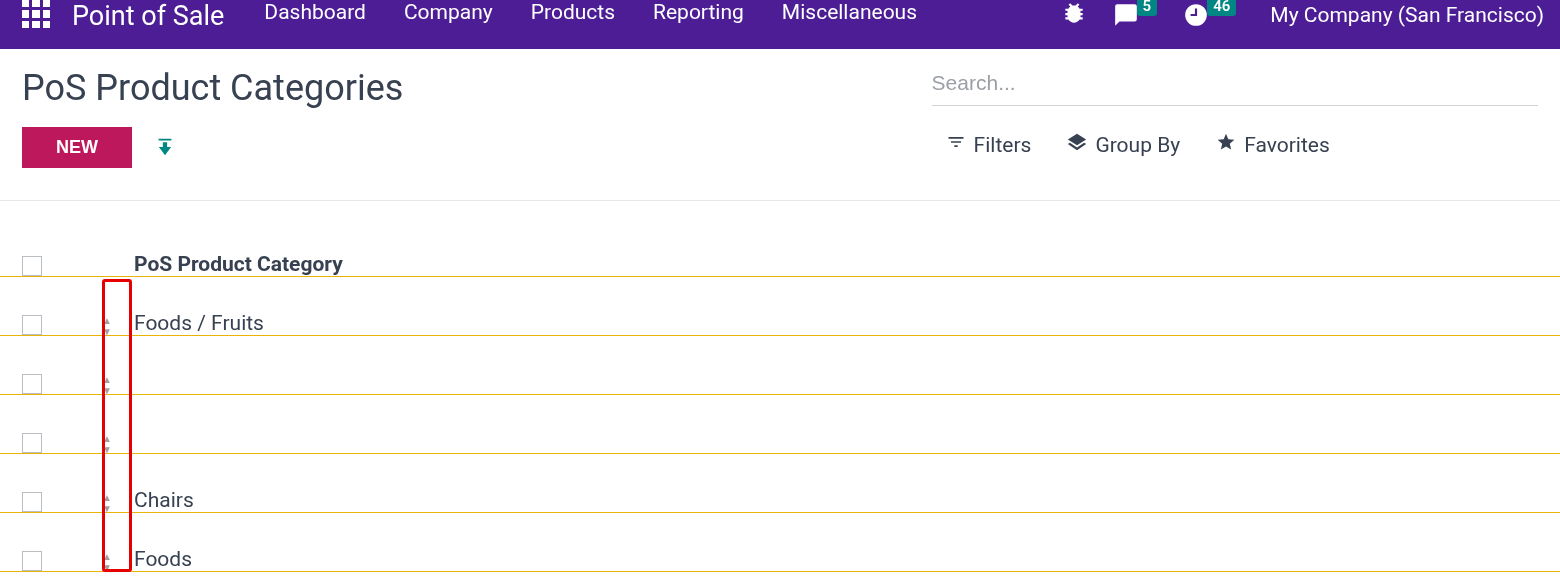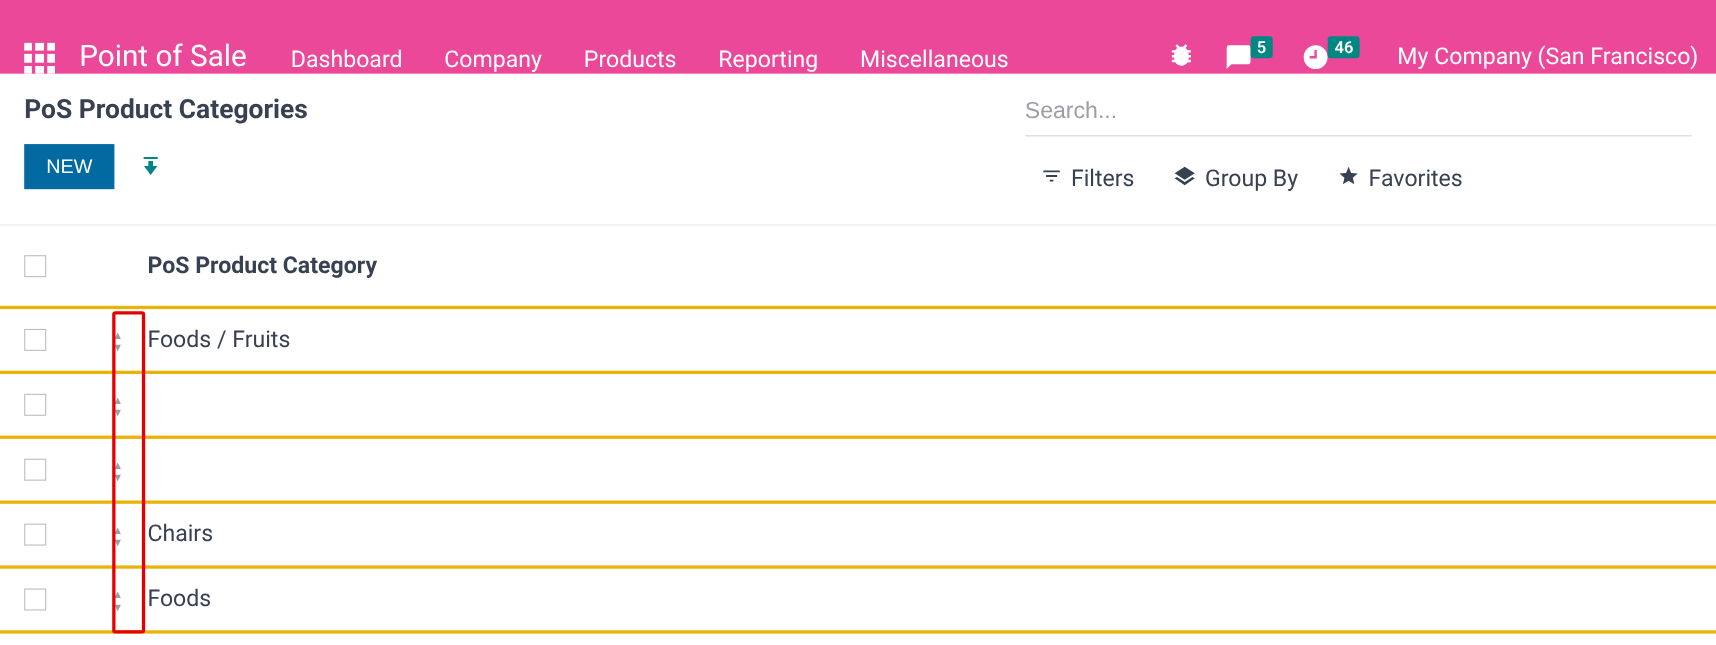--- a/index.html
+++ b/index.html
@@ -7,24 +7,24 @@
     font-family: -apple-system, BlinkMacSystemFont, "Segoe UI", Roboto, "Helvetica Neue", Arial, sans-serif;
     background: #ffffff;
     color: #374151;
     width: 1560px;
     height: 586px;
     overflow: hidden;
   }
 
   
   .navbar {
-    background: #ec4899;
-    height: 67px;
+    background: #4c1d95;
+    height: 49px;
     display: flex;
-    align-items: flex-end;
+    align-items: flex-start;
     padding: 0 16px;
     color: #fff;
   }
   .apps-icon {
     width: 28px;
     height: 28px;
     display: grid;
     grid-template-columns: repeat(3,1fr);
     grid-template-rows: repeat(3,1fr);
     gap: 3px;
@@ -72,32 +72,32 @@
 
   
   .control-panel {
     display:flex;
     align-items:flex-start;
     padding: 18px 22px 0 22px;
   }
   .cp-left { flex: 0 0 60%; }
   .cp-right { flex: 1; }
   .breadcrumb {
-    font-size: 24px;
+    font-size: 36px;
     color:#374151;
-    font-weight: 700;
+    font-weight: 400;
     margin-bottom: 18px;
   }
   .cp-buttons { display:flex; align-items:center; gap:22px; margin-bottom: 14px; }
   .btn-new {
-    background:#0369a1;
+    background:#be185d;
     color:#fff;
     font-size:18px;
-    font-weight:400;
-    padding: 10px 20px;
+    font-weight:700;
+    padding: 10px 34px;
     border:none;
     cursor:pointer;
   }
   .download-icon { color:#008784; cursor:pointer; }
   .download-icon svg { width:22px; height:22px; fill:#008784; }
 
   .search-wrap {
     border-bottom: 1px solid #cfd4d9;
     padding-bottom: 6px;
     margin-bottom: 26px;
@@ -125,23 +125,23 @@
   .divider-top {
     height:1px;
     background:#e5e7eb;
     margin-top: 18px;
   }
 
   
   .tbl { width:100%; }
   .thead, .trow {
     display:flex;
-    align-items:center;
+    align-items:flex-end;
     padding: 0 22px;
-    border-bottom:3px solid #eab308;
+    border-bottom:1px solid #eab308;
   }
   .thead { height: 76px; font-weight:700; font-size:21px; }
   .trow { height: 59px; font-size:21px; }
   .col-check { width: 60px; display:flex; align-items:center; }
   .col-handle { width: 50px; display:flex; align-items:center; justify-content:center; }
   .col-name { flex:1; padding-left: 2px; }
   .chk {
     width:20px; height:20px; border:1.5px solid #b9bec4; background:#fff; cursor:pointer;
   }
   .handle {

